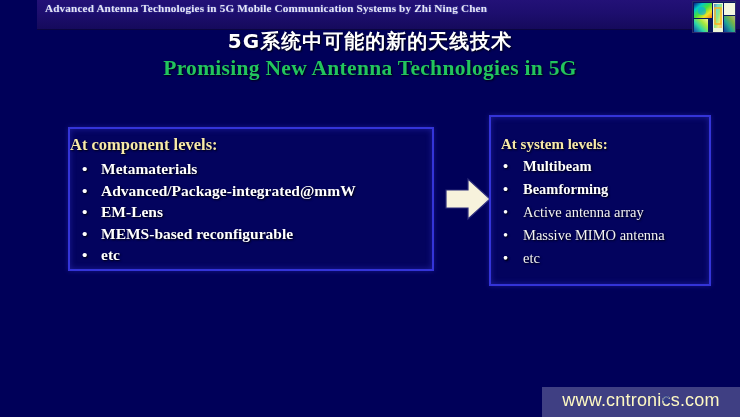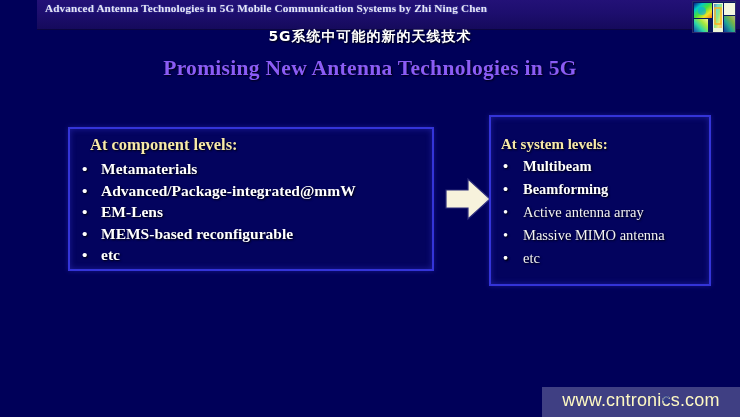--- a/index.html
+++ b/index.html
@@ -43,31 +43,31 @@
     overflow:hidden;
     background:#05114a;
   }
   #corner-logo svg { display:block; }
 
   
   #title-cn {
     position:absolute; left:0; top:28px; width:740px;
     text-align:center;
     font-family:"DejaVu Sans", sans-serif;
-    font-size:14px; font-weight:bold;
+    font-size:20px; font-weight:bold;
     color:#ffffff;
     letter-spacing:1px;
     text-shadow:1px 1px 2px rgba(0,0,0,0.85);
   }
   #title-en {
     position:absolute; left:0; top:56px; width:740px;
     text-align:center;
     font-family:"Liberation Serif", serif;
     font-size:21.5px; font-weight:bold;
-    color:#8b5cf6;
+    color:#22c55e;
     letter-spacing:0.3px;
     text-shadow:1px 1px 2px rgba(0,0,0,0.85);
   }
 
   
   .panel {
     position:absolute;
     border:2px solid #3434d8;
     background:rgba(10,10,105,0.30);
     box-shadow:0 0 6px rgba(60,60,220,0.45) inset,
@@ -76,21 +76,21 @@
   #panel-left  { left:68px;  top:127px; width:366px; height:144px; }
   #panel-right { left:489px; top:115px; width:222px; height:171px; }
 
   .panel-head {
     color:#f7e9a8;
     font-family:"Liberation Serif", serif;
     font-weight:bold;
     text-shadow:1px 1px 2px rgba(0,0,0,0.9);
     white-space:nowrap;
   }
-  #panel-left  .panel-head { font-size:16.5px; padding:6px 0 2px 20px; }
+  #panel-left  .panel-head { font-size:16.5px; padding:6px 0 2px 0; }
   #panel-right .panel-head { font-size:15px;   padding:19px 0 1px 10px; }
 
   ul.bullets { list-style:none; }
   ul.bullets li {
     position:relative;
     color:#ffffff;
     white-space:nowrap;
     text-shadow:1px 1px 2px rgba(0,0,0,0.9);
   }
   ul.bullets li .bullet-dot {

